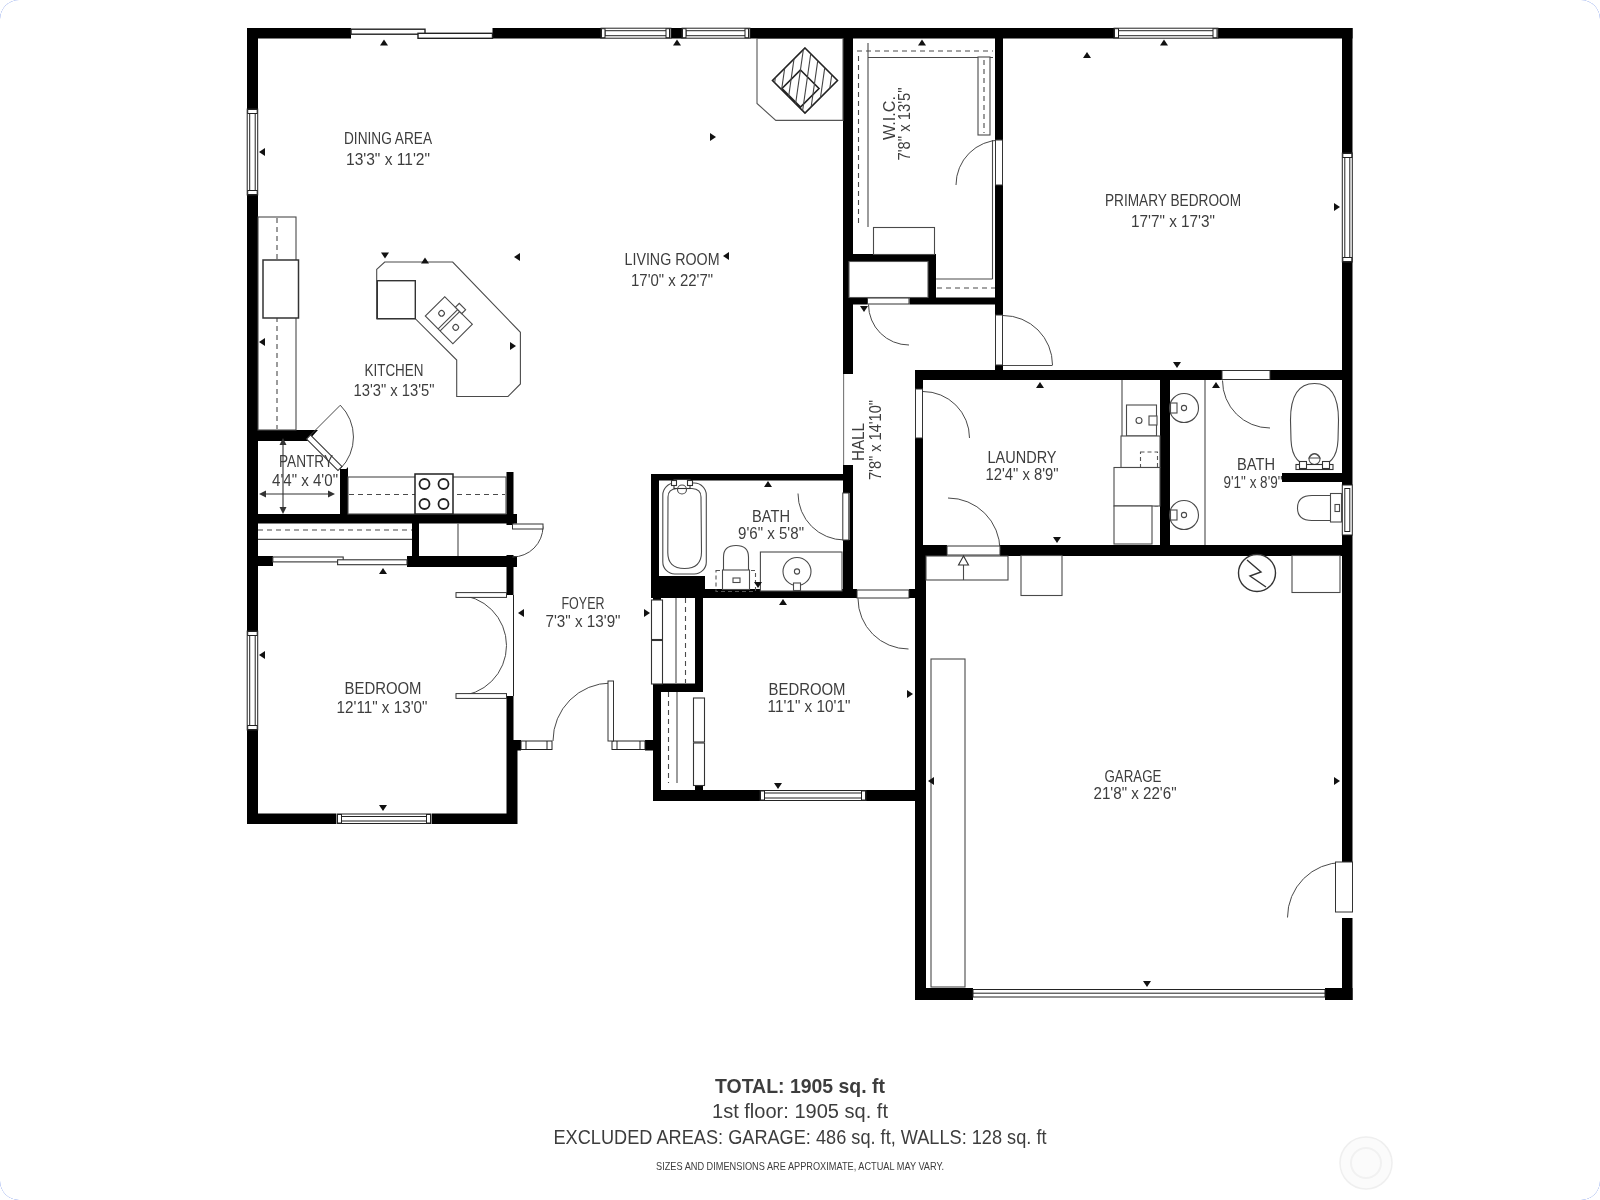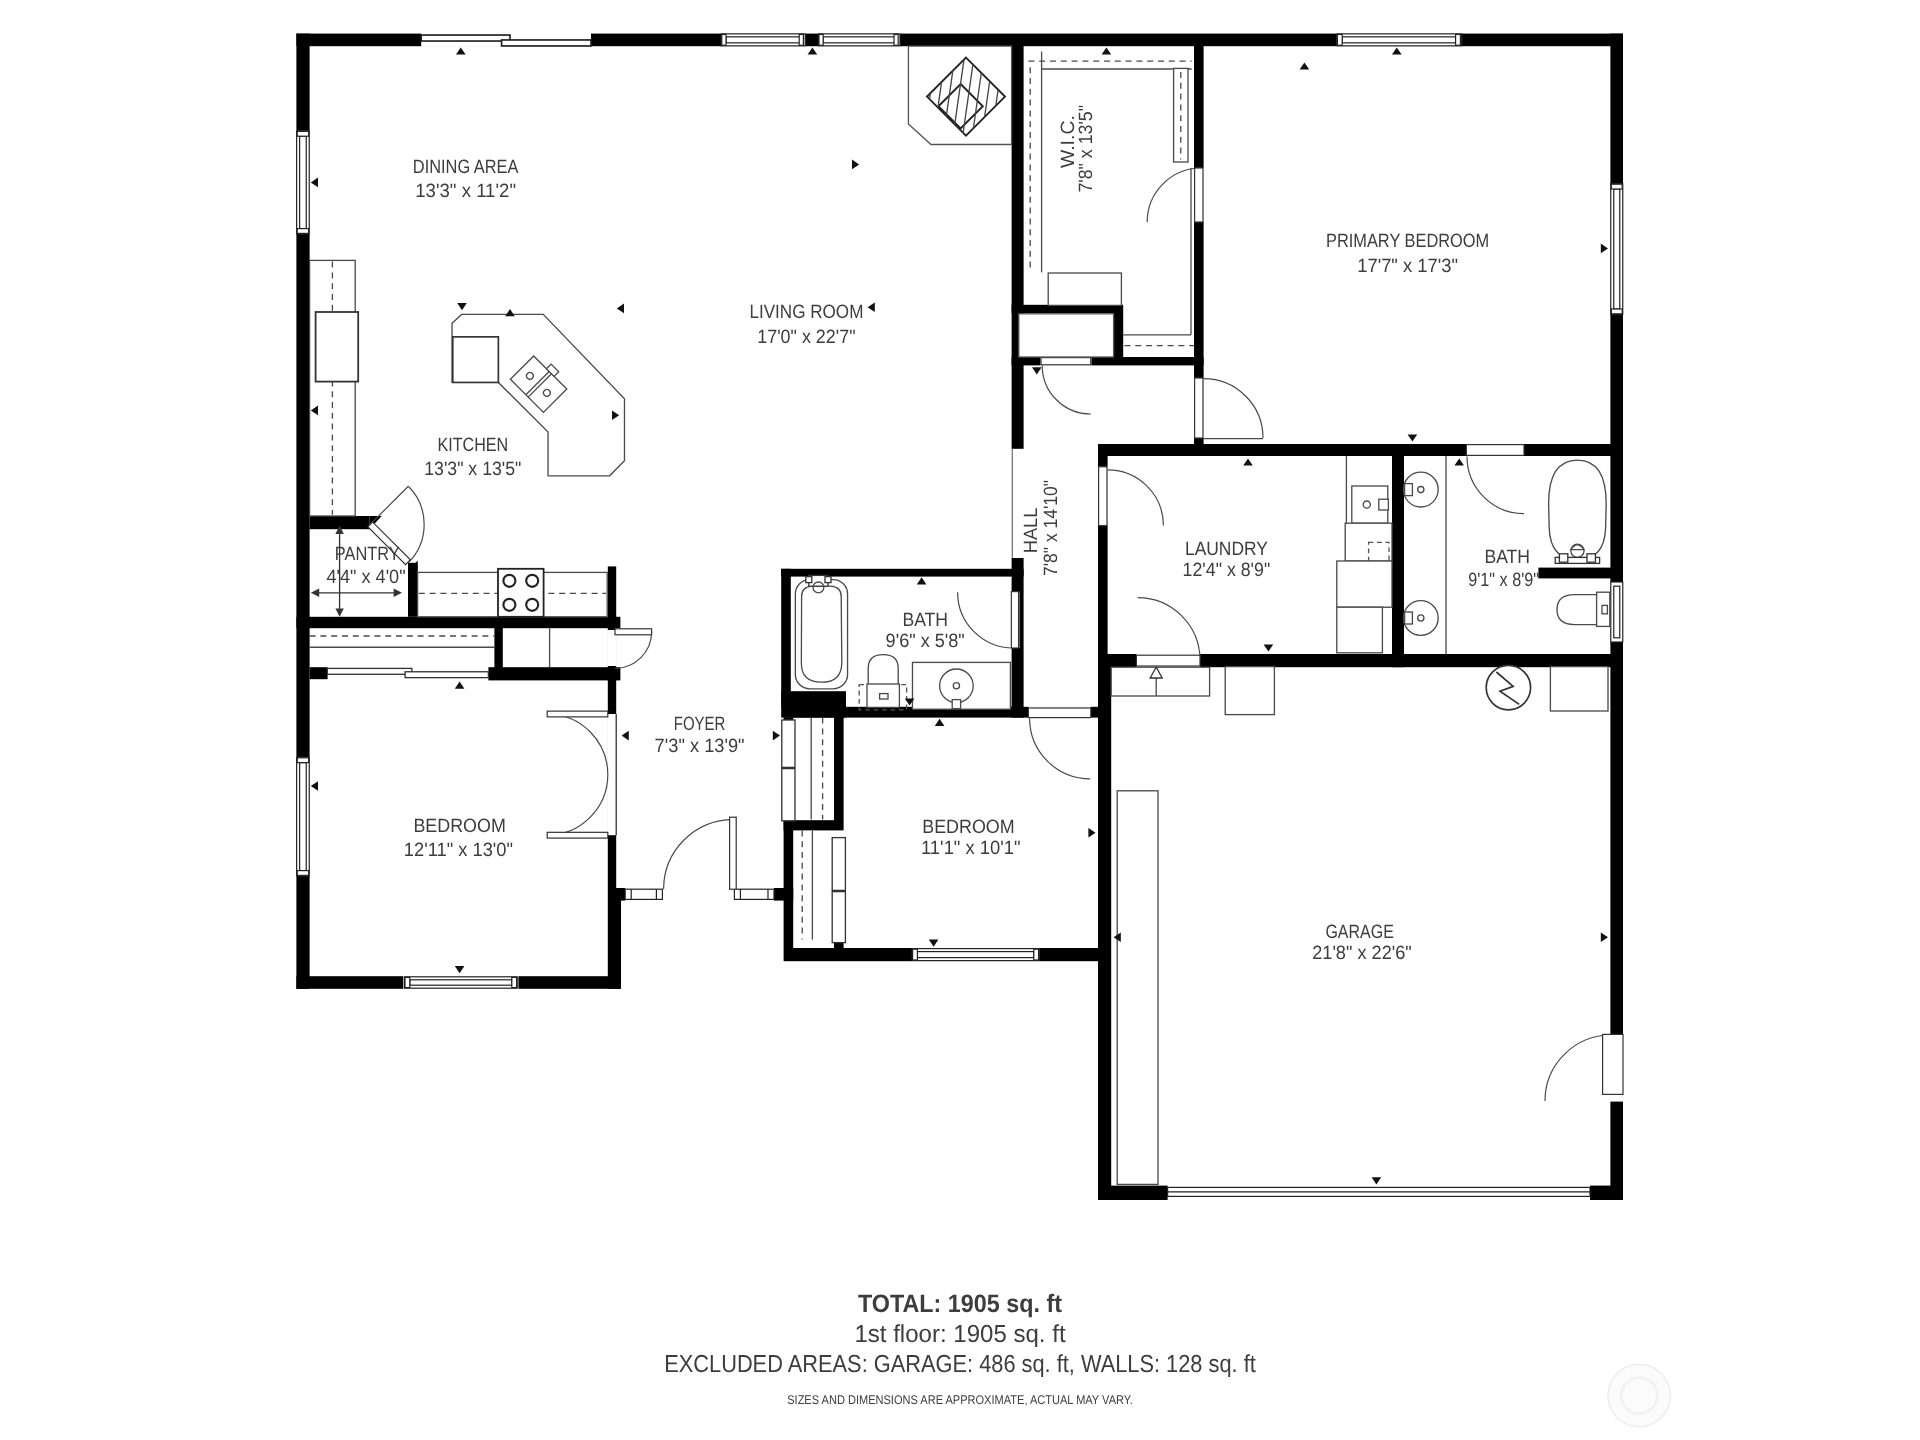--- a/index.html
+++ b/index.html
@@ -1,16 +1,16 @@
 <!DOCTYPE html>
 <html><head>
 <meta charset="utf-8">
 <style>
   html,body{margin:0;padding:0;background:#fff;}
-  .wrap{width:1600px;height:1200px;position:relative;overflow:hidden;background:#1d4ed8;}
+  .wrap{width:1600px;height:1200px;position:relative;overflow:hidden;background:#1d4ed8;border-radius:19px;}
   svg{display:block;}
   text{font-family:"Liberation Sans", sans-serif;fill:#3d3d3d;}
 </style>
 </head>
 <body>
 <div class="wrap">
 <svg width="1600" height="1200" viewBox="0 0 1600 1200" xmlns="http://www.w3.org/2000/svg">
 <rect x="0" y="0" width="1600" height="1200" fill="#ffffff"></rect>
 
 <g id="walls" fill="#000000" stroke="none">

